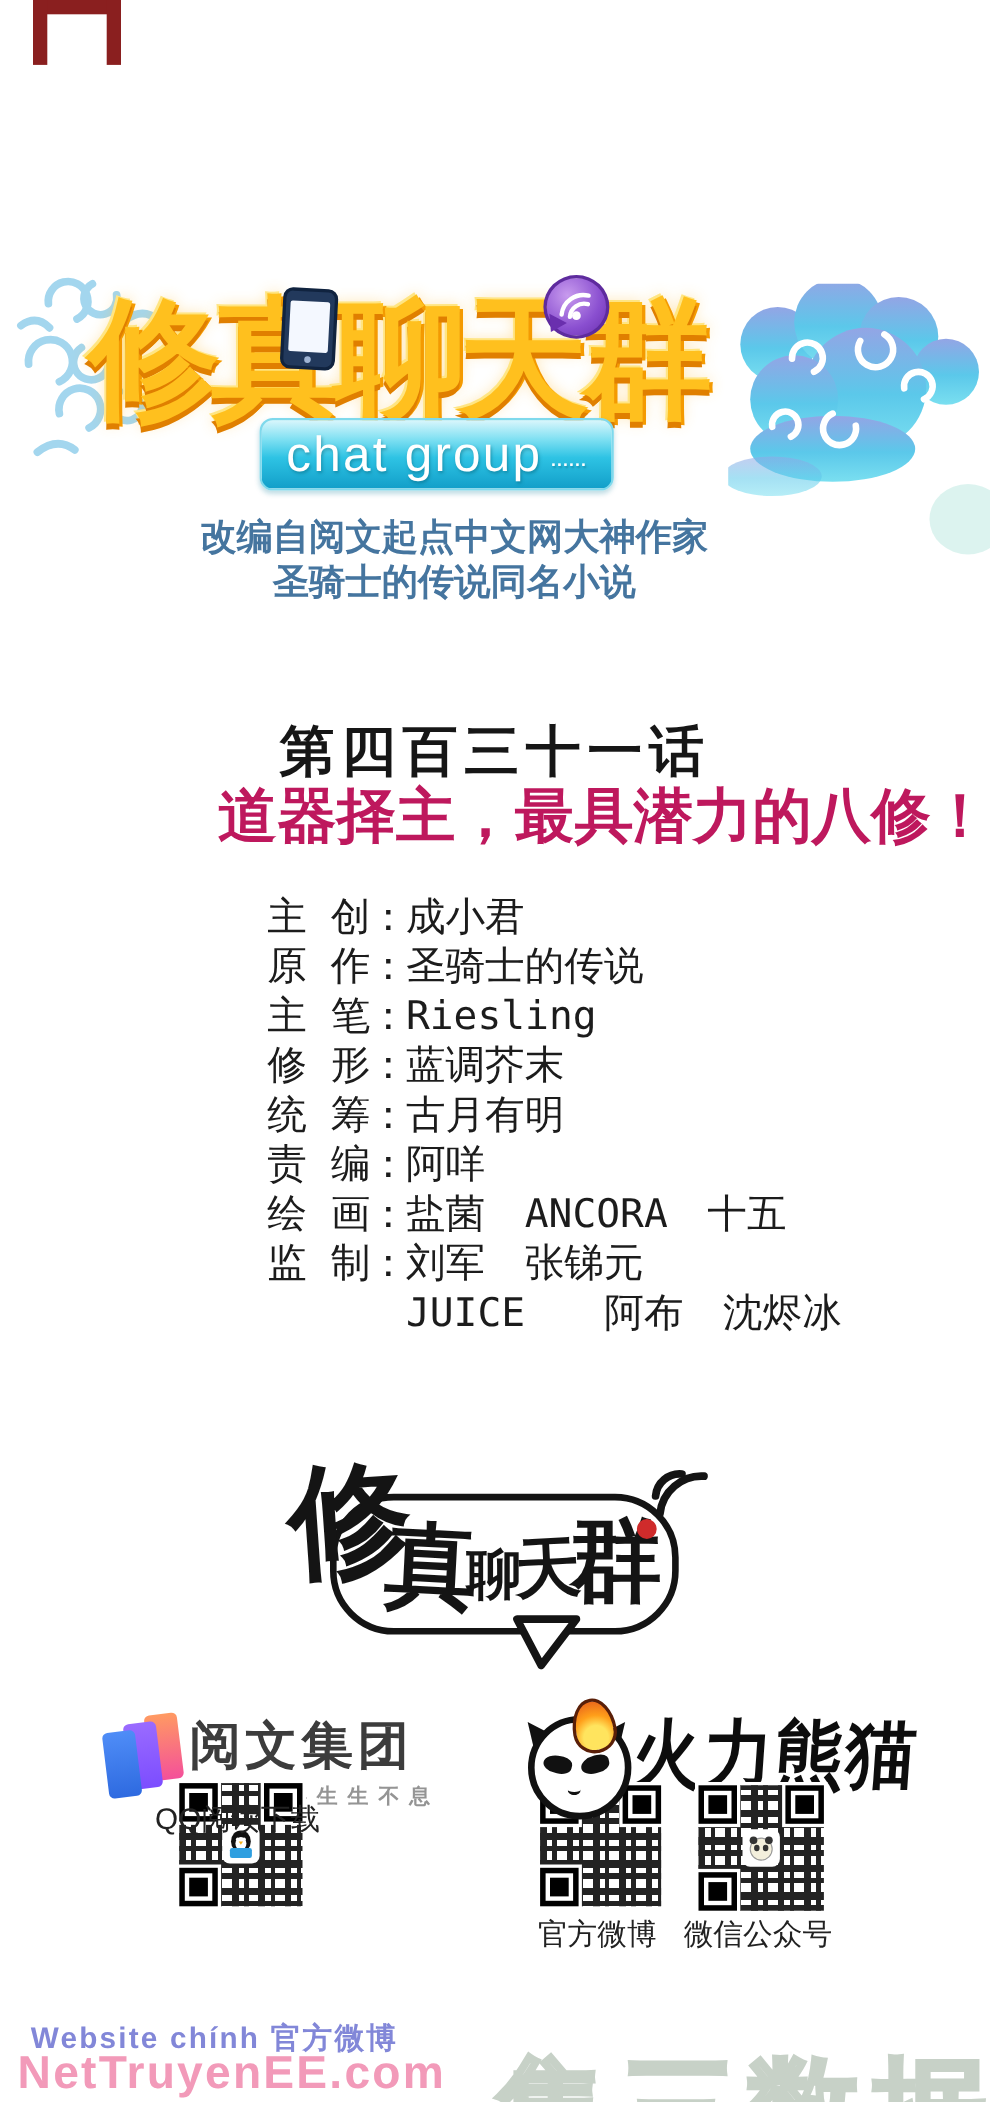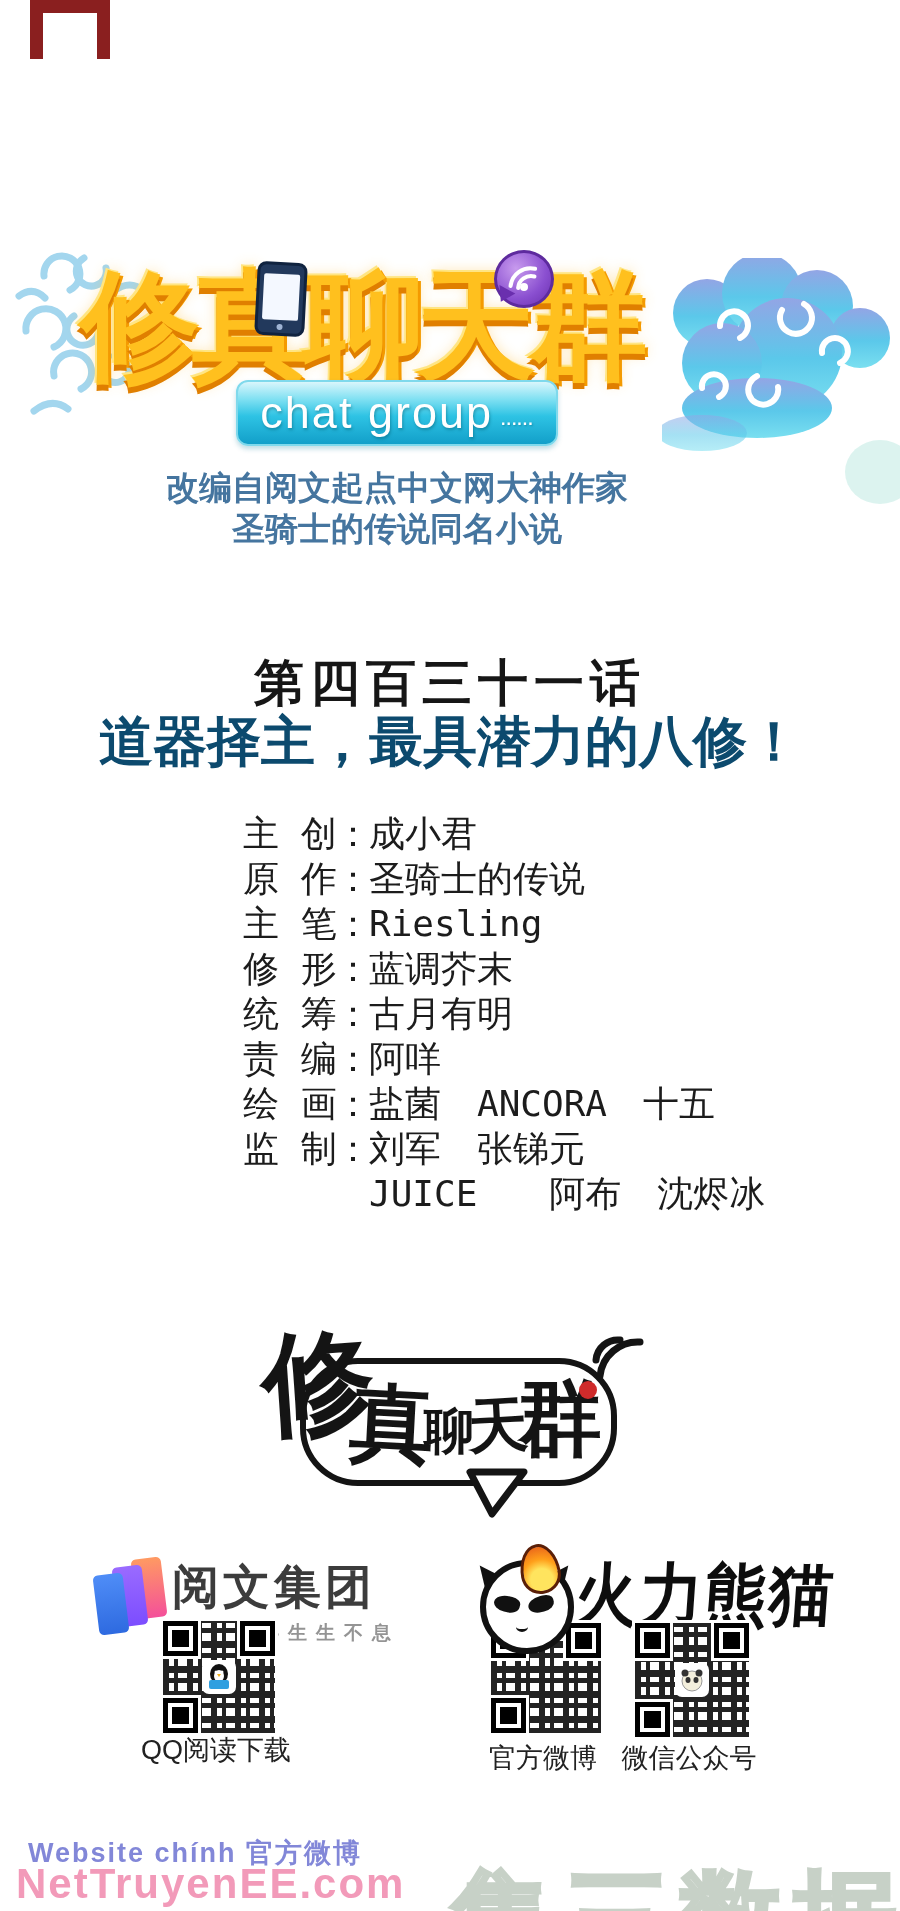--- a/index.html
+++ b/index.html
@@ -25,26 +25,26 @@
     border:9px solid transparent;border-top:14px solid #6a2fae;transform:rotate(28deg);}
   .banner{left:236px;top:380px;width:318px;height:62px;border-radius:12px;
     background:linear-gradient(180deg,#d9f6fc 0%,#7fe0f2 28%,#2ec3e4 55%,#129fc9 100%);
     border:2px solid #7fd9ec;box-shadow:0 3px 5px rgba(0,120,150,.25);
     display:flex;align-items:center;justify-content:center;}
   .banner .txt{color:#fff;font-size:45px;font-weight:normal;letter-spacing:2px;
     text-shadow:1px 2px 3px rgba(0,90,110,.45);}
   .banner .dots{color:#fff;font-size:16px;font-weight:bold;letter-spacing:1px;margin-left:8px;margin-top:14px;
     text-shadow:1px 1px 2px rgba(0,90,110,.45);}
 
-  .adapt-line{left:0;width:794px;text-align:center;font-size:33px;font-weight:bold;color:#45759f;}
+  .adapt-line{left:16px;width:794px;text-align:center;font-size:33px;font-weight:bold;color:#45759f;}
   .adapt1{top:466px;} .adapt2{top:507px;}
 
   
   .chap-num{left:0;width:900px;top:650px;text-align:center;font-size:50px;font-weight:900;color:#161616;letter-spacing:6px;}
-  .chap-title{left:0;width:900px;top:706px;text-align:center;font-size:54px;font-weight:900;color:#0c4a6e;}
+  .chap-title{left:0;width:900px;top:706px;text-align:right;font-size:54px;font-weight:900;color:#be185d;}
 
   
   .credits{left:243px;top:811px;font-family:"DejaVu Sans Mono","Liberation Mono",monospace;
     font-size:36px;color:#1c1c1c;}
   .credit-row{height:45px;line-height:45px;white-space:nowrap;}
   .credit-label{display:inline-block;width:92px;}
   .credit-sep{display:inline-block;width:34px;}
 
   
   .bubble{left:300px;top:1358px;width:305px;height:116px;border:6px solid #141414;border-radius:58px;background:#fff;}
@@ -266,21 +266,21 @@
     <div class="center">
       <svg width="26" height="26" viewBox="0 0 26 26">
         <circle cx="13" cy="14" r="10" fill="#f3efdc" stroke="#999" stroke-width="1"></circle>
         <circle cx="6" cy="6" r="3.5" fill="#333"></circle>
           <circle cx="20" cy="6" r="3.5" fill="#333"></circle>
         <ellipse cx="9" cy="13" rx="2.5" ry="3" fill="#333"></ellipse>
           <ellipse cx="17" cy="13" rx="2.5" ry="3" fill="#333"></ellipse>
       </svg>
     </div>
   </div>
-  <div class="abs qr-label" style="left:106px;top:1732px;">QQ阅读下载</div>
+  <div class="abs qr-label" style="left:106px;top:1636px;">QQ阅读下载</div>
   <div class="abs qr-label" style="left:433px;top:1740px;">官方微博</div>
   <div class="abs qr-label" style="left:579px;top:1740px;">微信公众号</div>
 
   <div class="abs wm1">Website chính 官方微博</div>
   <div class="abs wm2">NetTruyenEE.com</div>
 
   <div class="abs cutoff">集三数据</div>
 
 </div>
 

